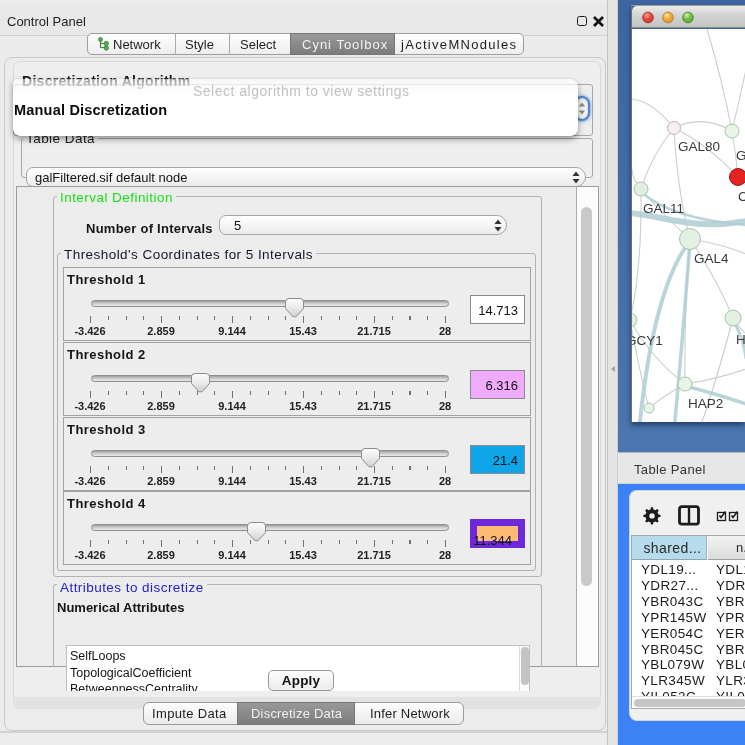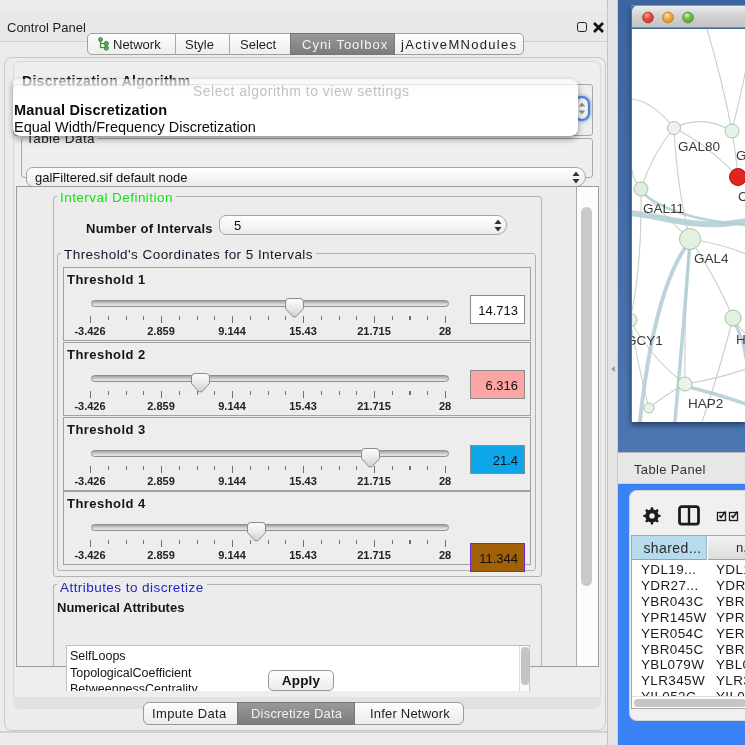--- a/index.html
+++ b/index.html
@@ -156,21 +156,21 @@
     </div>
 
     <div class="abs" style="left:0;top:160px;width:114px;height:14px;background:#fdfdfd;border-top:1px solid #e0e0e0;">
       <div class="abs" style="left:2px;top:2px;width:112px;height:8px;background:#c5c5c5;border-radius:4px;"></div>
     </div>
   </div>
 </div>
 
 <div class="abs" style="left:0;top:0;width:607px;height:733px;background:#ebebeb;border-bottom:2px solid #d2d2d2;">
 
-  <div class="abs" style="left:0;top:12px;width:607px;height:30px;background:#e8e8e8;border-bottom:1px solid #d0d0d0;">
+  <div class="abs" style="left:0;top:6px;width:607px;height:30px;background:#e8e8e8;border-bottom:1px solid #d0d0d0;">
     <div class="abs" style="left:7px;top:8px;font-size:13px;color:#1f1f1f;">Control Panel</div>
     <div class="abs" style="left:577px;top:10px;width:10px;height:10px;border:1.6px solid #1a1a1a;border-radius:2.5px;"></div>
     <svg class="abs" style="left:592px;top:9px;" width="13" height="13" viewBox="0 0 13 13">
         <path d="M2,2 L11,11 M11,2 L2,11" stroke="#111" stroke-width="2.7"></path>
       </svg>
   </div>
 
   <div class="abs" style="left:87px;top:33px;width:437px;height:22px;background:linear-gradient(180deg,#fefefe,#ededed);border:1px solid #9f9f9f;border-radius:5px;"></div>
   <div class="abs" style="left:175px;top:33px;width:1px;height:22px;background:#aaaaaa;"></div>
   <div class="abs" style="left:229px;top:33px;width:1px;height:22px;background:#aaaaaa;"></div>
@@ -275,21 +275,21 @@
     <path d="M0.5 4 Q0.5 0.5 4 0.5 L15 0.5 Q18.5 0.5 18.5 4 L18.5 10.5 L11 18.8 L8 18.8 L0.5 10.5 Z" fill="url(#th342)" stroke="#8d8d8d"></path>
   </svg>
   <div class="abs" style="left:90px;top:391px;width:356px;height:7px;background:repeating-linear-gradient(90deg,#6f6f6f 0 1px,transparent 1px 71px);"></div>
   <div class="abs" style="left:90px;top:391px;width:356px;height:4px;background:repeating-linear-gradient(90deg,#6f6f6f 0 1px,transparent 1px 17.75px);"></div>
   <div class="abs" style="left:90px;top:400px;transform:translateX(-50%);font-size:11px;font-weight:bold;color:#222;">-3.426</div>
   <div class="abs" style="left:161px;top:400px;transform:translateX(-50%);font-size:11px;font-weight:bold;color:#222;">2.859</div>
   <div class="abs" style="left:232px;top:400px;transform:translateX(-50%);font-size:11px;font-weight:bold;color:#222;">9.144</div>
   <div class="abs" style="left:303px;top:400px;transform:translateX(-50%);font-size:11px;font-weight:bold;color:#222;">15.43</div>
   <div class="abs" style="left:374px;top:400px;transform:translateX(-50%);font-size:11px;font-weight:bold;color:#222;">21.715</div>
   <div class="abs" style="left:445px;top:400px;transform:translateX(-50%);font-size:11px;font-weight:bold;color:#222;">28</div>
-  <div class="abs" style="left:470px;top:370px;width:55px;height:29px;background:#fca5a5;border:1px solid #8a8a8a;">
+  <div class="abs" style="left:470px;top:370px;width:55px;height:29px;background:#f0abfc;border:1px solid #8a8a8a;">
       <div class="abs" style="right:6px;top:7px;font-size:13px;color:#111;">6.316</div>
     </div>
 
   <div class="abs" style="left:63px;top:417px;width:468px;height:74px;background:#ededed;border:1px solid #a2a2a2;"></div>
   <div class="abs" style="left:67px;top:422px;font-size:13px;font-weight:bold;letter-spacing:0.45px;color:#151515;">Threshold 3</div>
   <div class="abs" style="left:91px;top:450px;width:358px;height:7px;background:linear-gradient(180deg,#9f9f9f,#d6d6d6 60%,#e6e6e6);border:1px solid #8f8f8f;border-radius:4px;"></div>
   <svg class="abs" style="left:360.9px;top:448px;" width="19" height="20" viewBox="0 0 19 20">
     <defs>
         <linearGradient id="th417" x1="0" y1="0" x2="0" y2="1">
           <stop offset="0" stop-color="#fdfdfd"></stop>
@@ -325,21 +325,21 @@
     <path d="M0.5 4 Q0.5 0.5 4 0.5 L15 0.5 Q18.5 0.5 18.5 4 L18.5 10.5 L11 18.8 L8 18.8 L0.5 10.5 Z" fill="url(#th491)" stroke="#8d8d8d"></path>
   </svg>
   <div class="abs" style="left:90px;top:540px;width:356px;height:7px;background:repeating-linear-gradient(90deg,#6f6f6f 0 1px,transparent 1px 71px);"></div>
   <div class="abs" style="left:90px;top:540px;width:356px;height:4px;background:repeating-linear-gradient(90deg,#6f6f6f 0 1px,transparent 1px 17.75px);"></div>
   <div class="abs" style="left:90px;top:549px;transform:translateX(-50%);font-size:11px;font-weight:bold;color:#222;">-3.426</div>
   <div class="abs" style="left:161px;top:549px;transform:translateX(-50%);font-size:11px;font-weight:bold;color:#222;">2.859</div>
   <div class="abs" style="left:232px;top:549px;transform:translateX(-50%);font-size:11px;font-weight:bold;color:#222;">9.144</div>
   <div class="abs" style="left:303px;top:549px;transform:translateX(-50%);font-size:11px;font-weight:bold;color:#222;">15.43</div>
   <div class="abs" style="left:374px;top:549px;transform:translateX(-50%);font-size:11px;font-weight:bold;color:#222;">21.715</div>
   <div class="abs" style="left:445px;top:549px;transform:translateX(-50%);font-size:11px;font-weight:bold;color:#222;">28</div>
-  <div class="abs" style="left:470px;top:519px;width:55px;height:29px;background:#a16207;border:1px solid #6d28d9;margin-top:24px;">
+  <div class="abs" style="left:470px;top:519px;width:55px;height:29px;background:#fdba74;border:7px solid #6d28d9;">
       <div class="abs" style="right:6px;top:7px;font-size:13px;color:#111;">11.344</div>
     </div>
 
   <div class="abs" style="left:53px;top:584px;width:489px;height:83px;border:1px solid #b2b2b2;border-top-left-radius:3px;border-top-right-radius:3px;border-bottom:none;"></div>
   <span class="grouptitle" style="left:57px;top:581px;color:#2222cc;">Attributes to discretize</span>
   <div class="abs" style="left:57px;top:600px;font-size:13px;font-weight:bold;color:#151515;">Numerical Attributes</div>
   <div class="abs" style="left:66px;top:621px;width:464px;height:46px;background:#ffffff;border:1px solid #c0c0c0;border-bottom:none;overflow:hidden;margin-top:24px;">
     <div class="abs" style="left:3px;top:2px;font-size:12.5px;color:#141414;line-height:16.6px;white-space:pre;">SelfLoops
 TopologicalCoefficient
 BetweennessCentrality</div>
@@ -352,14 +352,13 @@
   <div class="abs" style="left:143px;top:702px;width:321px;height:23px;background:linear-gradient(180deg,#fdfdfd,#ebebeb);border:1px solid #9a9a9a;border-radius:6px;"></div>
   <div class="abs" style="left:237px;top:702px;width:118px;height:23px;background:linear-gradient(180deg,#999999,#7c7c7c);border:1px solid #767676;"></div>
   <div class="abs" style="left:152px;top:706px;font-size:13px;letter-spacing:0.35px;color:#1d1d1d;">Impute Data</div>
   <div class="abs" style="left:251px;top:706px;font-size:13px;letter-spacing:0.2px;color:#f0f0f0;">Discretize Data</div>
   <div class="abs" style="left:370px;top:706px;font-size:13px;letter-spacing:0.2px;color:#1d1d1d;">Infer Network</div>
 </div>
 
 <div class="abs" style="left:13px;top:79px;width:565px;height:57px;background:linear-gradient(180deg,rgba(255,255,255,0.55) 0px,rgba(255,255,255,0.90) 12px,#ffffff 18px);border-radius:4px 8px 8px 8px;box-shadow:0 3px 6px rgba(0,0,0,0.40);">
   <div class="abs" style="left:180px;top:4px;font-size:14px;letter-spacing:0.5px;color:#c2c2c2;">Select algorithm to view settings</div>
   <div class="abs" style="left:1px;top:23px;font-size:14.5px;letter-spacing:0.2px;font-weight:bold;color:#0c0c0c;">Manual Discretization</div>
-  <div class="abs" style="left:1px;top:40px;font-size:14.5px;color:#0c0c0c;">Equal Width/Frequency Discretization</div>
 </div>
 
 </body></html>

